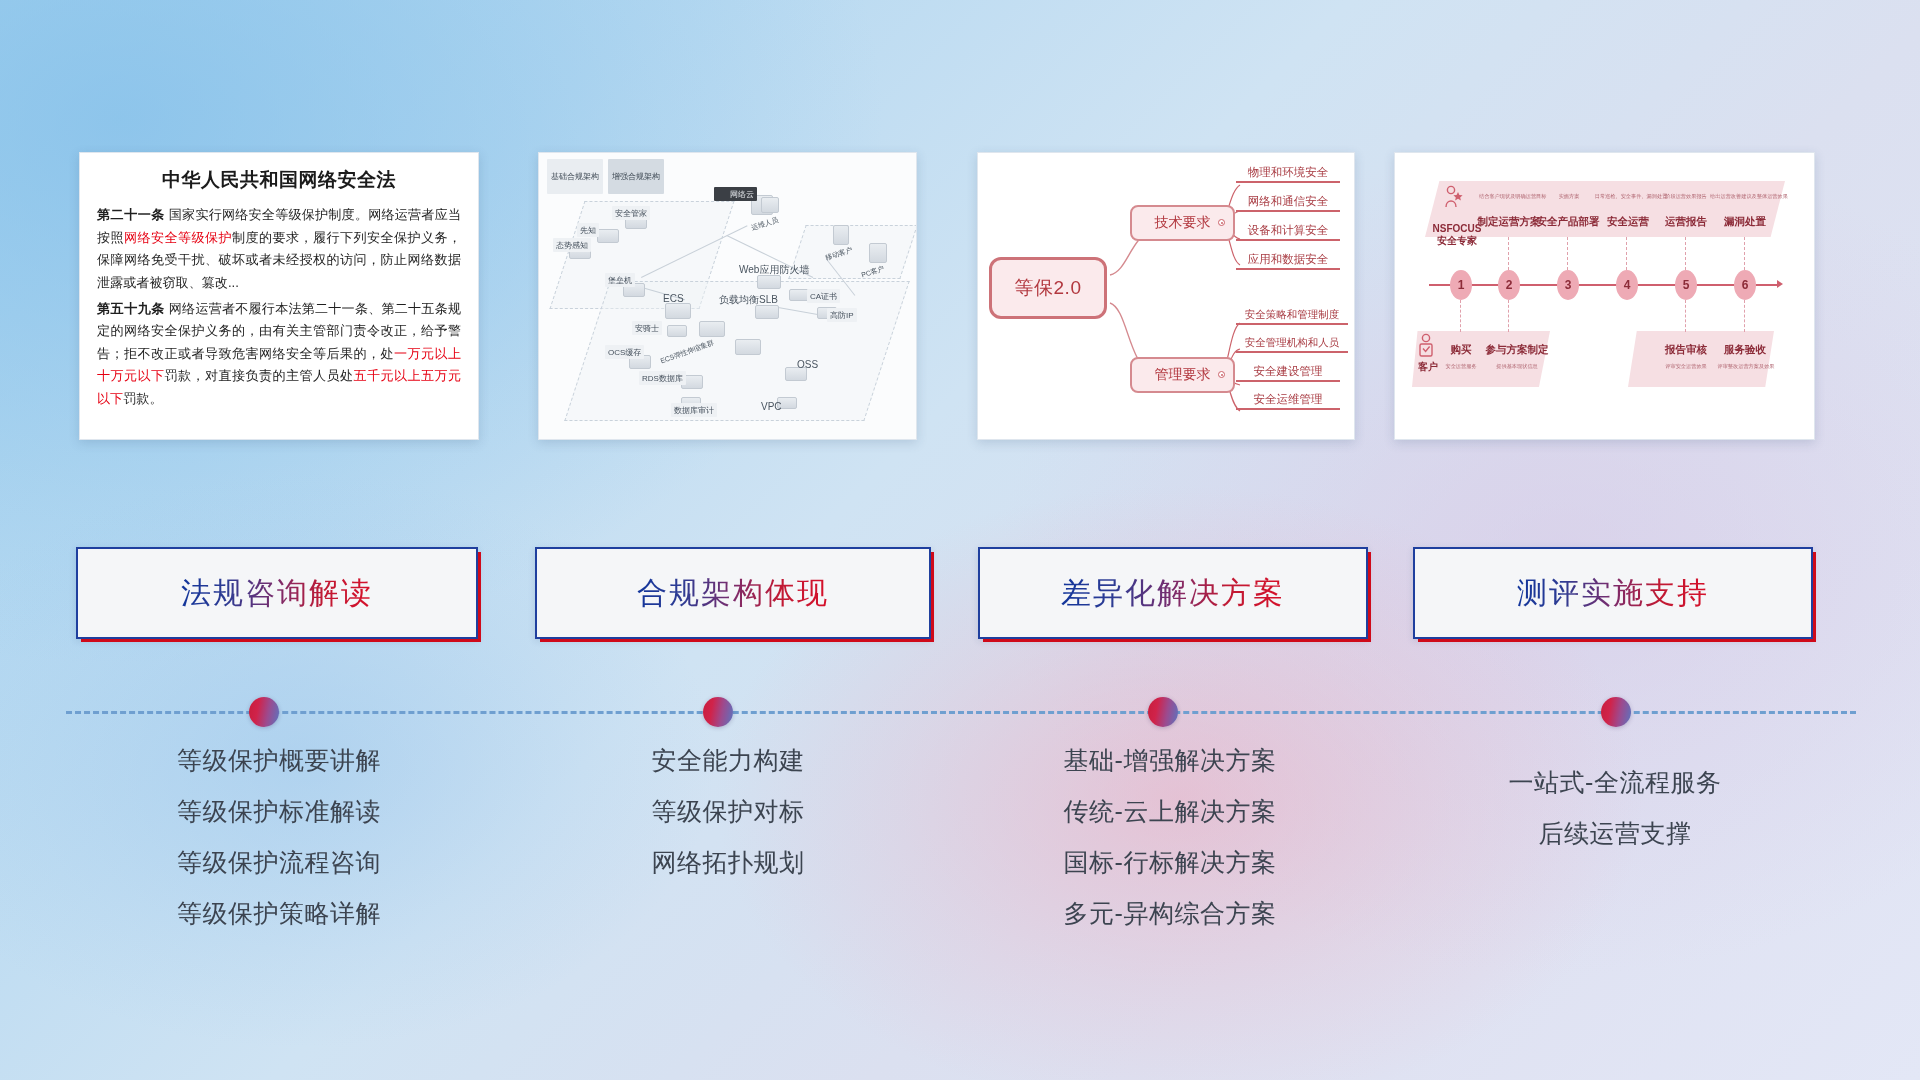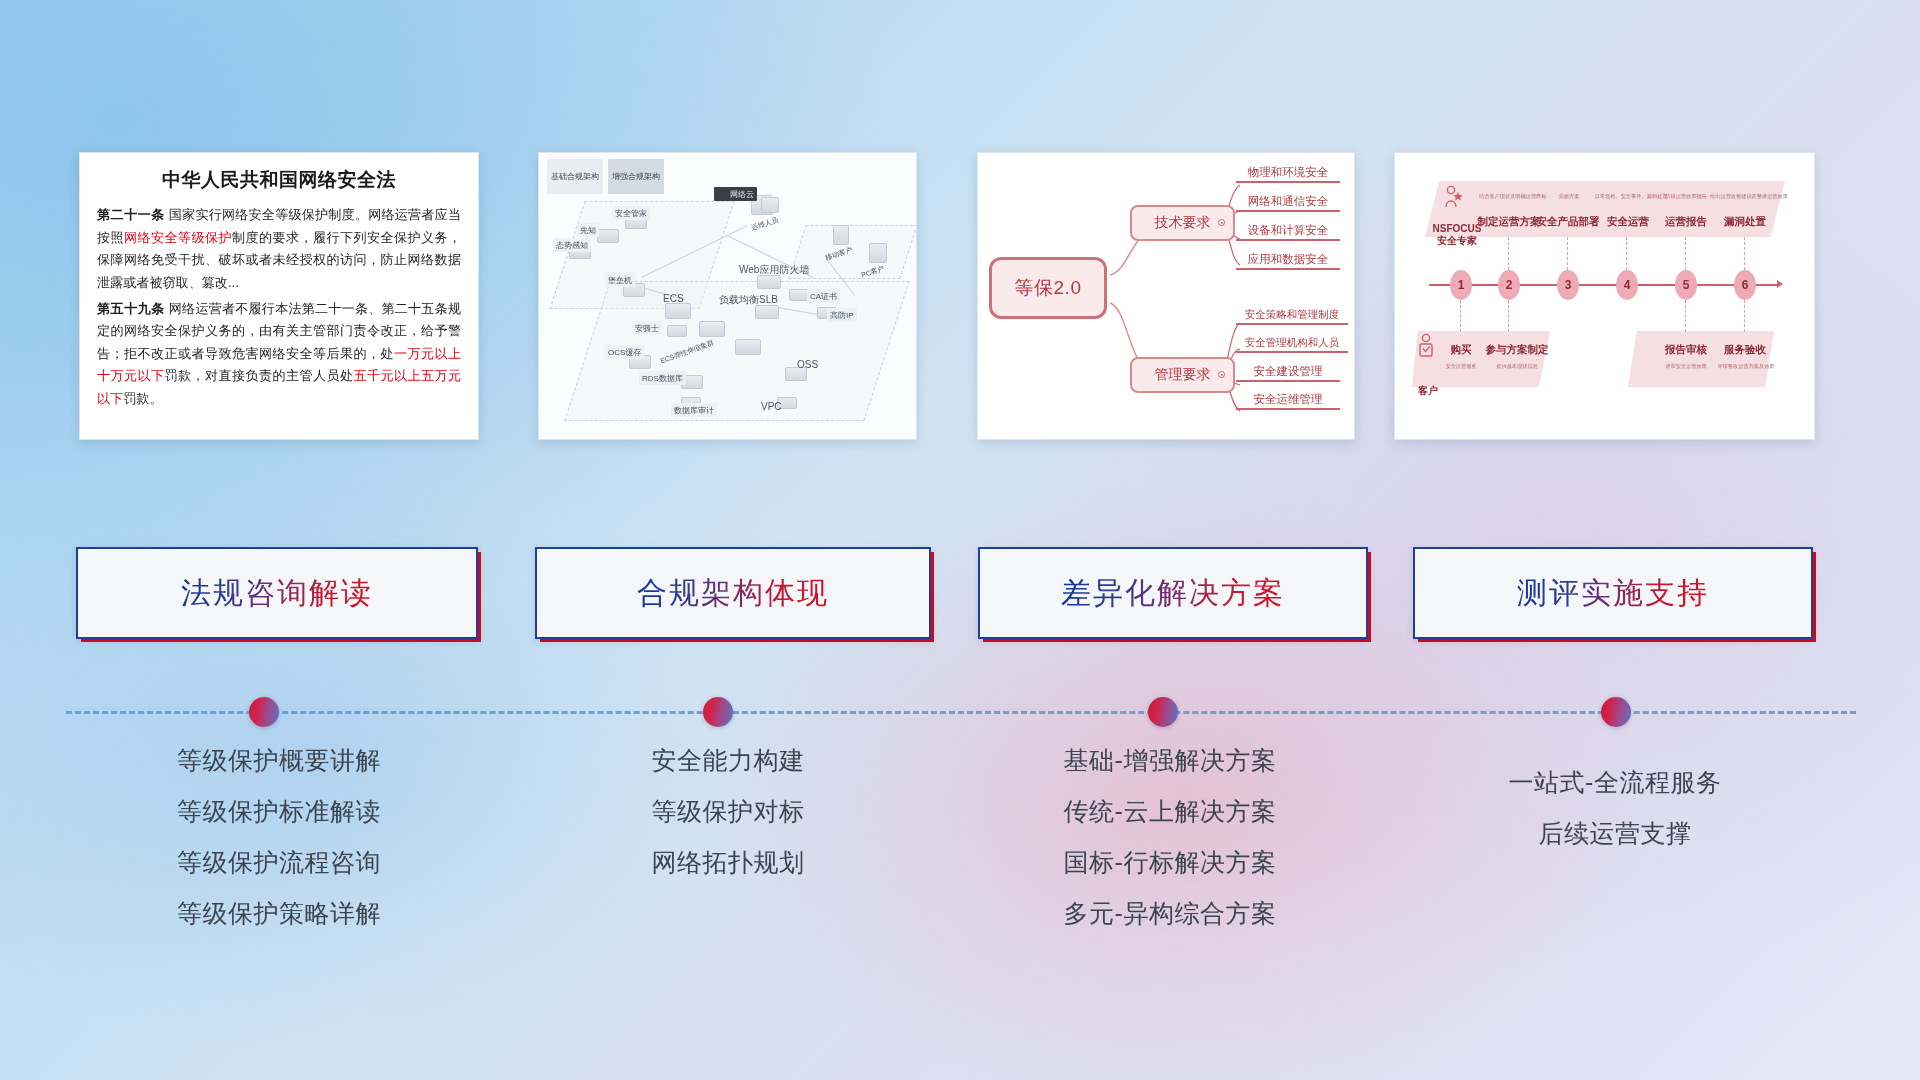--- a/index.html
+++ b/index.html
@@ -388,21 +388,21 @@
           <span>安全专家</span>
         </div>
 
         <div class="ns-person" style="left:23px;top:180px;">
           <svg width="20" height="26" viewBox="0 0 20 26">
               <circle cx="8" cy="5" r="3.6" fill="none" stroke="#cf5f6e" stroke-width="1.4"></circle>
               <rect x="2" y="11" width="12" height="12" rx="1.5" fill="none" stroke="#cf5f6e" stroke-width="1.4"></rect>
               <path d="M5 15.5 l2.6 3 4-5" fill="none" stroke="#cf5f6e" stroke-width="1.4"></path>
             </svg>
         </div>
-        <div class="ns-actor" style="left:18px;top:220px;width:30px;">客户</div>
+        <div class="ns-actor" style="left:18px;top:196px;width:30px;">客户</div>
 
         <div class="ns-axis"></div>
         <div class="ns-arrow"></div>
 
         <div class="ns-connector" style="left:113px;top:84px;height:33px;"></div>
         <div class="ns-connector" style="left:172px;top:84px;height:33px;"></div>
         <div class="ns-connector" style="left:231px;top:84px;height:33px;"></div>
         <div class="ns-connector" style="left:290px;top:84px;height:33px;"></div>
         <div class="ns-connector" style="left:349px;top:84px;height:33px;"></div>
         <div class="ns-connector" style="left:65px;top:147px;height:32px;"></div>

